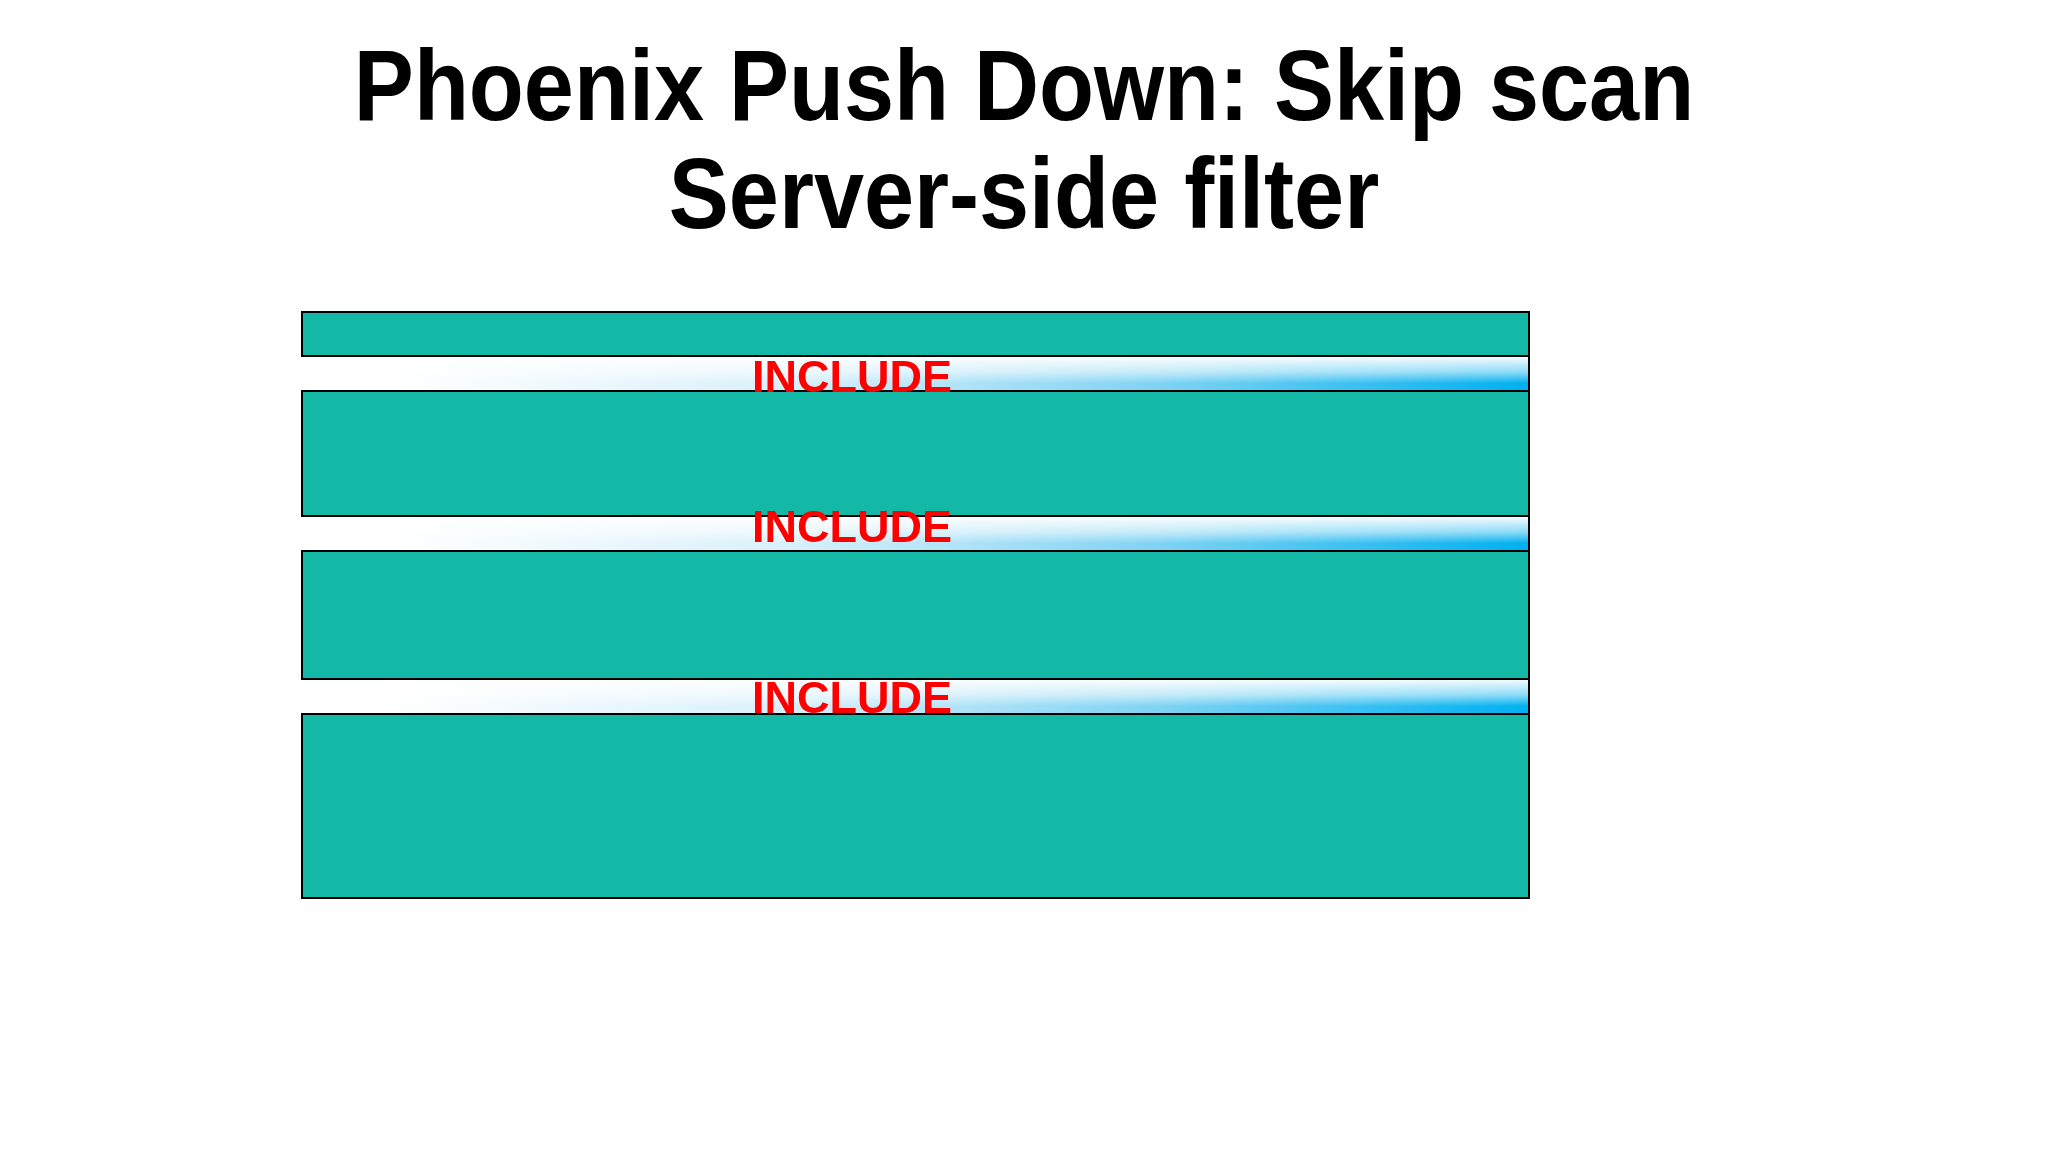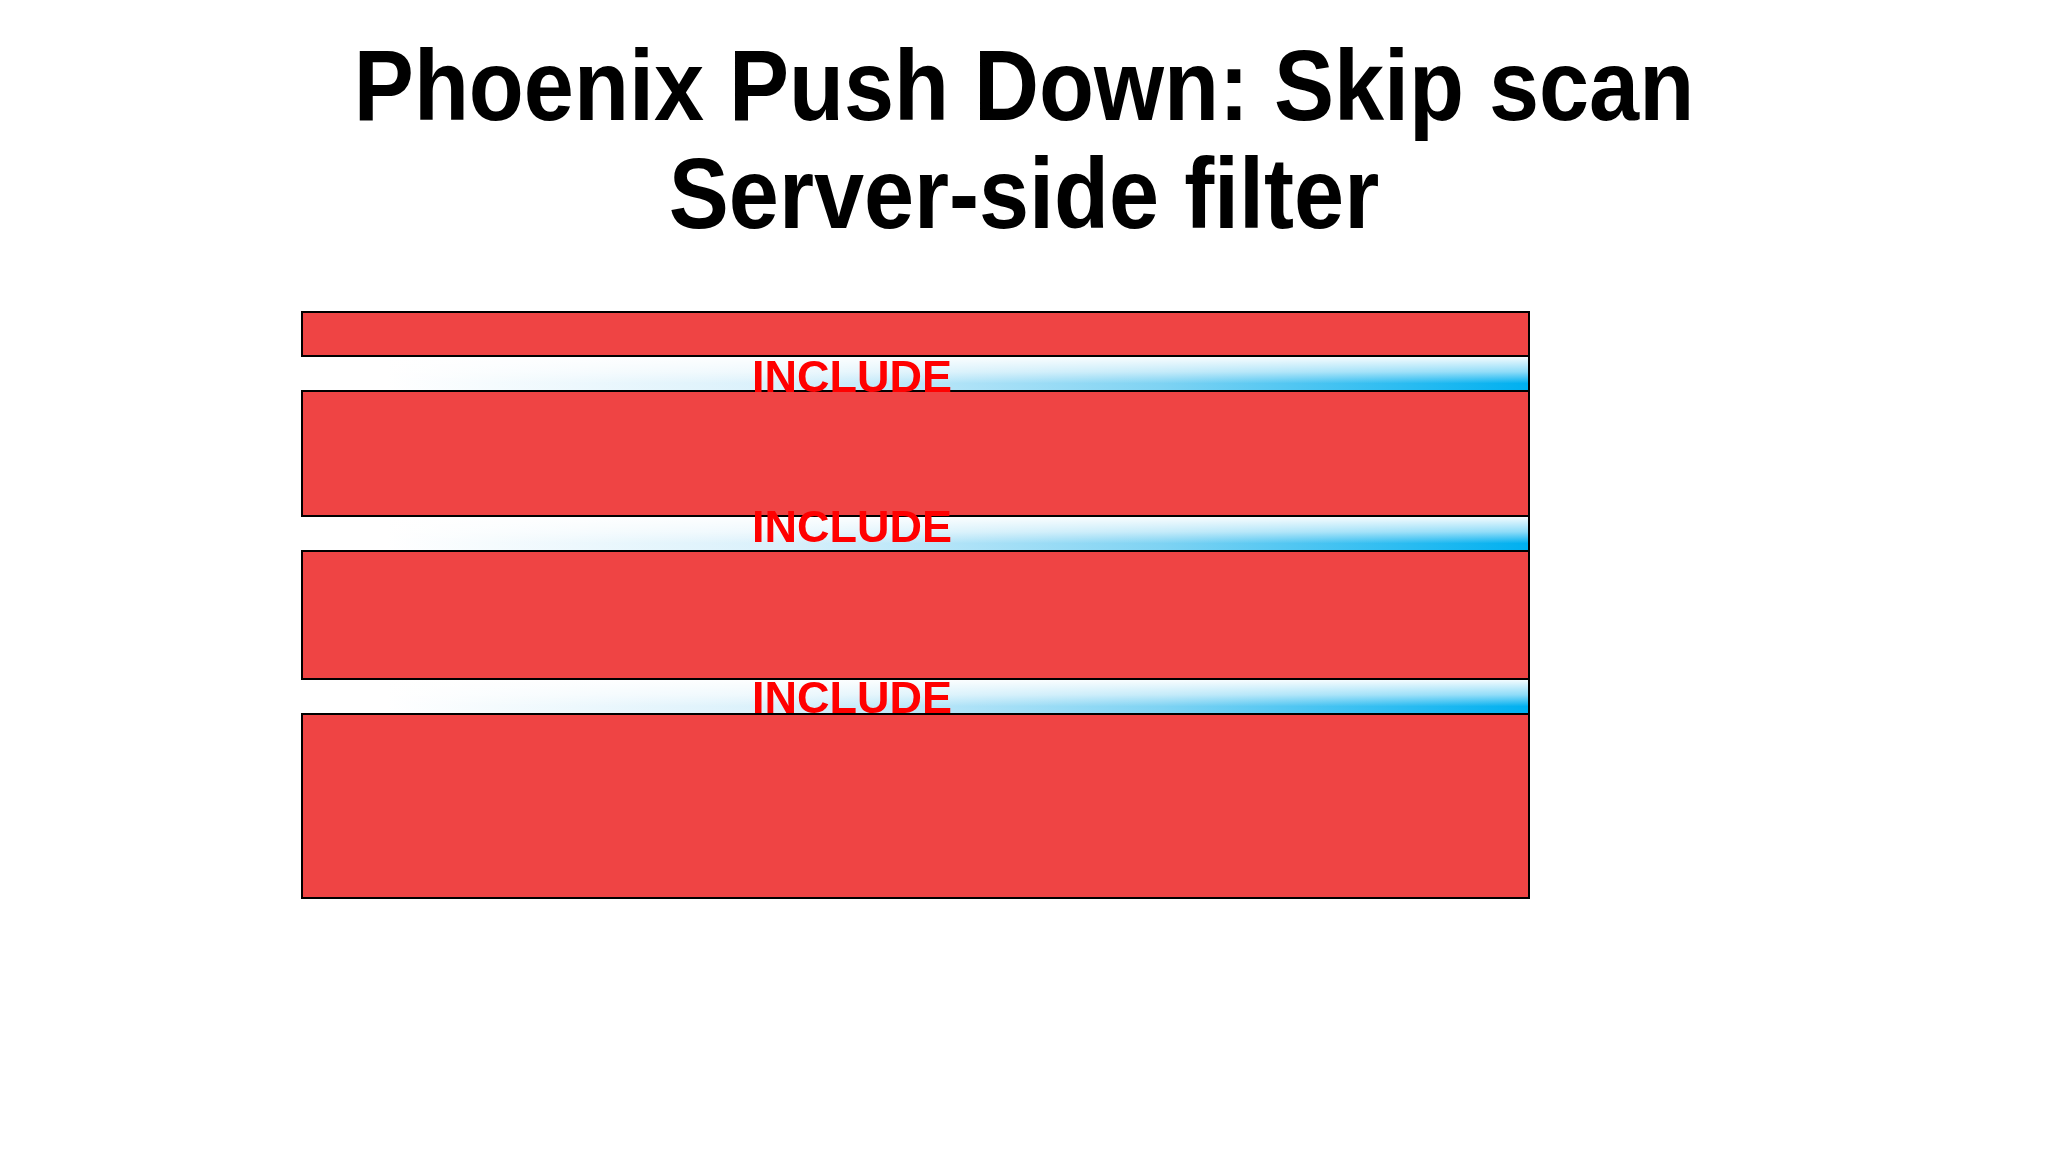--- a/index.html
+++ b/index.html
@@ -85,21 +85,21 @@
 </head>
 <body>
 
 <div class="slide" style="background-color: rgb(255, 255, 255);">
 
   <h1 class="slide-title" style="color: rgb(0, 0, 0);">
     <span class="title-line">Phoenix Push Down: Skip scan</span>
     <span class="title-line">Server-side filter</span>
   </h1>
 
-  <div class="region-rect" style="background-color: #ef4444; border-color: rgb(0, 0, 0);">
+  <div class="region-rect" style="background-color: #14b8a6; border-color: rgb(0, 0, 0);">
 
     <div class="include-band band-1">
       <span class="include-label" style="color: rgb(255, 0, 0);">INCLUDE</span>
     </div>
 
     <div class="include-band band-2">
       <span class="include-label" style="color: rgb(255, 0, 0);">INCLUDE</span>
     </div>
 
     <div class="include-band band-3">

